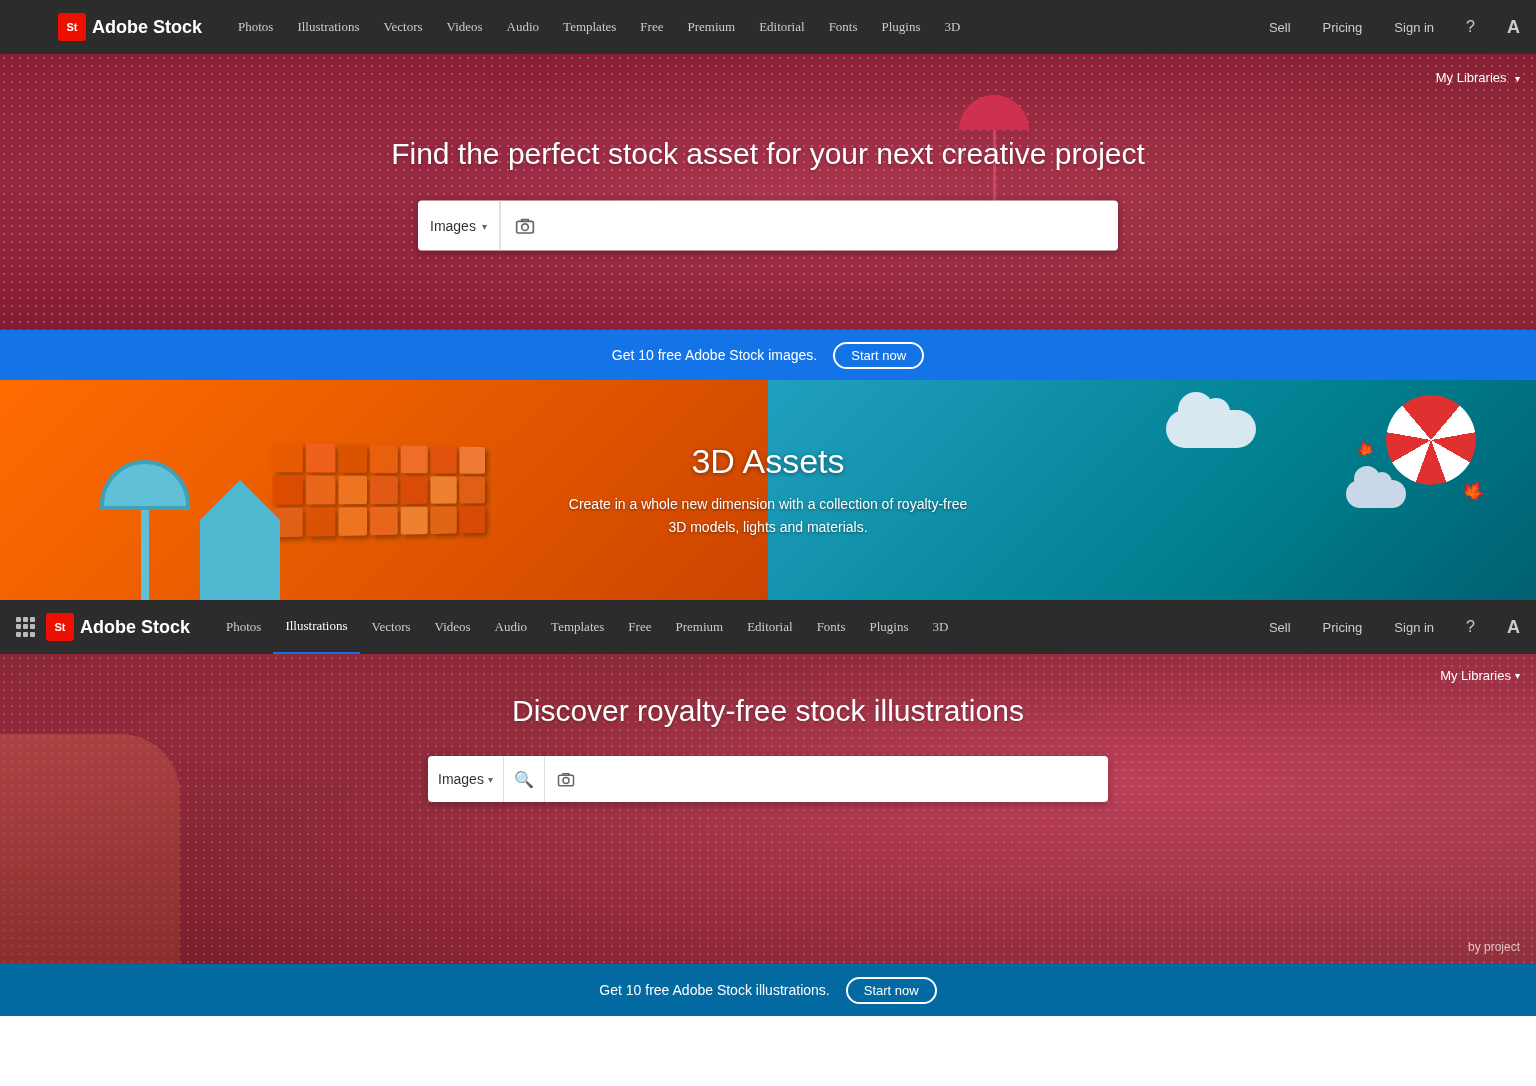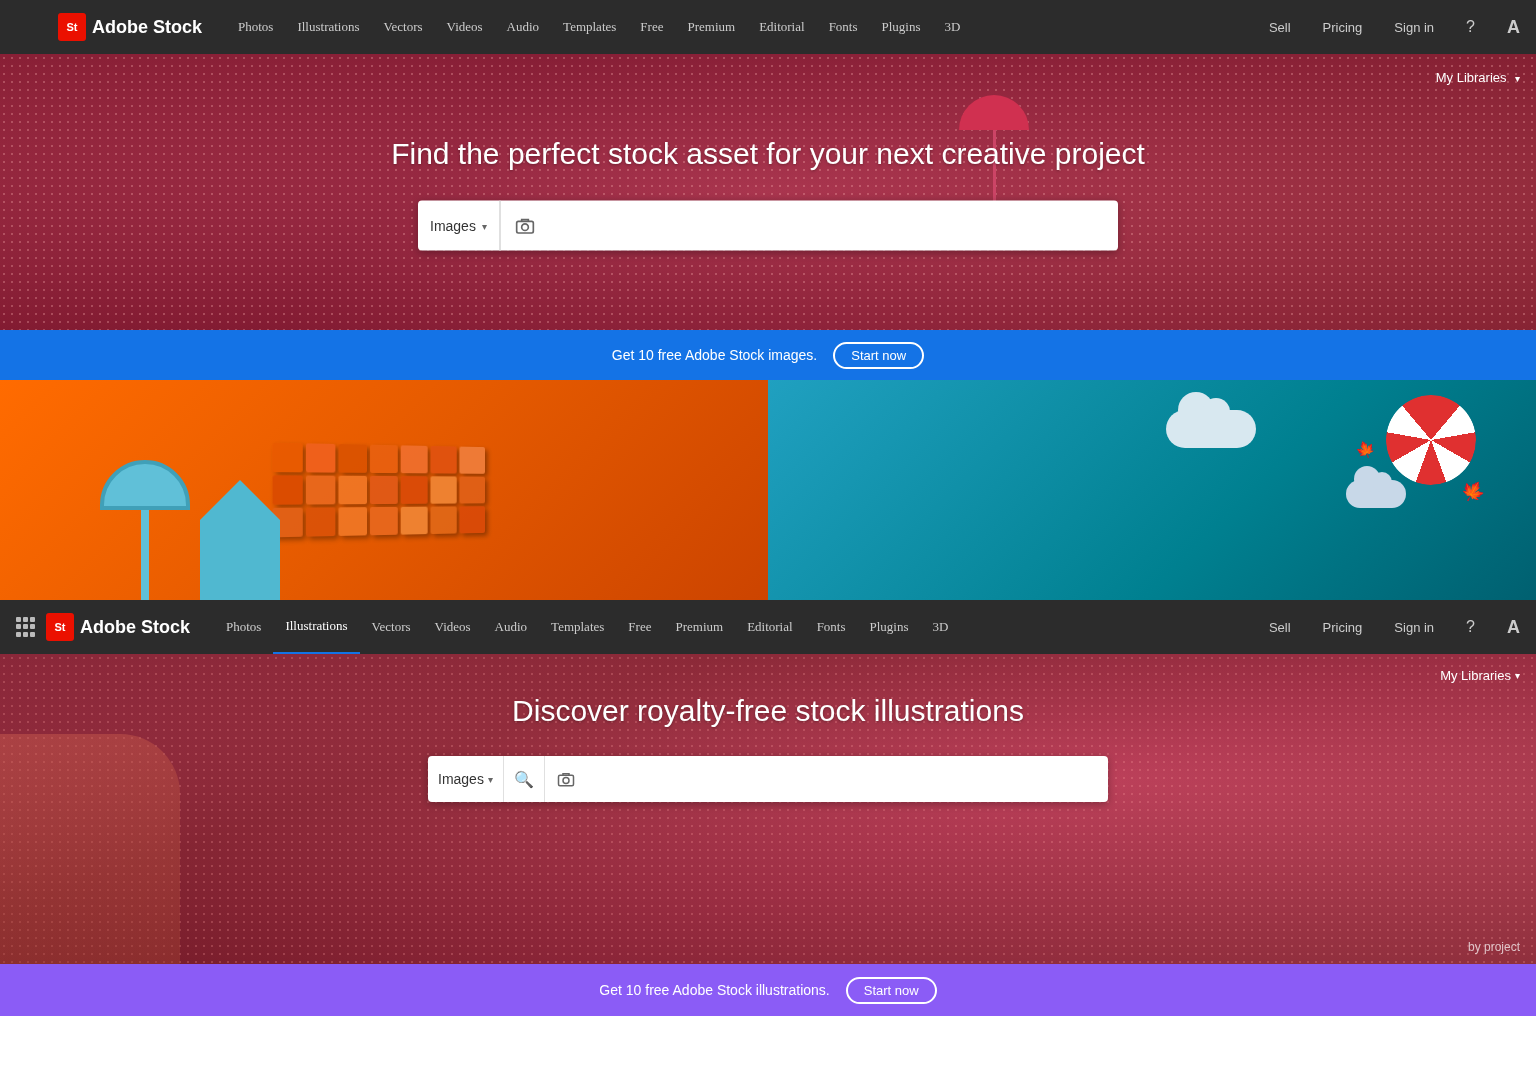--- a/index.html
+++ b/index.html
@@ -265,21 +265,21 @@
       overflow: hidden;
       width: 680px;
       max-width: 90vw;
       height: 46px;
       margin: 0 auto;
       box-shadow: 0 2px 8px rgba(0,0,0,0.3);
     }
 
     
     .promo-banner-2 {
-      background: #8b5cf6;
+      background: #0369a1;
       height: 52px;
       display: flex;
       align-items: center;
       justify-content: center;
       gap: 16px;
       color: #fff;
       font-size: 14px;
     }
 
     
@@ -424,20 +424,24 @@
     </div>
 
     <div style="position:absolute;right:60px;top:15px;width:90px;height:90px;border-radius:50%;overflow:hidden;">
       <div style="width:90px;height:90px;background:conic-gradient(#e03030 0deg 40deg, #fff 40deg 80deg, #e03030 80deg 120deg, #fff 120deg 160deg, #e03030 160deg 200deg, #fff 200deg 240deg, #e03030 240deg 280deg, #fff 280deg 320deg, #e03030 320deg 360deg);border-radius:50%;"></div>
     </div>
 
     <div style="position:absolute;right:50px;top:100px;font-size:20px;transform:rotate(30deg);color:#e03030;">🍁</div>
     <div style="position:absolute;right:160px;top:60px;font-size:16px;transform:rotate(-20deg);color:#e04040;">🍁</div>
   </div>
 
+  <div class="assets-3d-content" style="position:relative;z-index:10;text-align:center;padding:0 40px;max-width:500px;">
+    <h2 style="font-size:34px;font-weight:400;color:#fff;margin-bottom:12px;text-shadow:0 1px 4px rgba(0,0,0,0.5);">3D Assets</h2>
+    <p style="font-size:14px;color:#fff;line-height:1.6;text-shadow:0 1px 3px rgba(0,0,0,0.5);text-align:center;">Create in a whole new dimension with a collection of royalty-free 3D models, lights and materials.</p>
+  </div>
 </div>
 
 <nav class="nav-top-2">
   <div style="display:flex;flex-wrap:wrap;width:20px;height:20px;gap:2px;margin-right:10px;cursor:pointer;">
     <span style="width:5px;height:5px;background:#bbb;border-radius:1px;display:block;"></span>
     <span style="width:5px;height:5px;background:#bbb;border-radius:1px;display:block;"></span>
     <span style="width:5px;height:5px;background:#bbb;border-radius:1px;display:block;"></span>
     <span style="width:5px;height:5px;background:#bbb;border-radius:1px;display:block;"></span>
     <span style="width:5px;height:5px;background:#bbb;border-radius:1px;display:block;"></span>
     <span style="width:5px;height:5px;background:#bbb;border-radius:1px;display:block;"></span>

